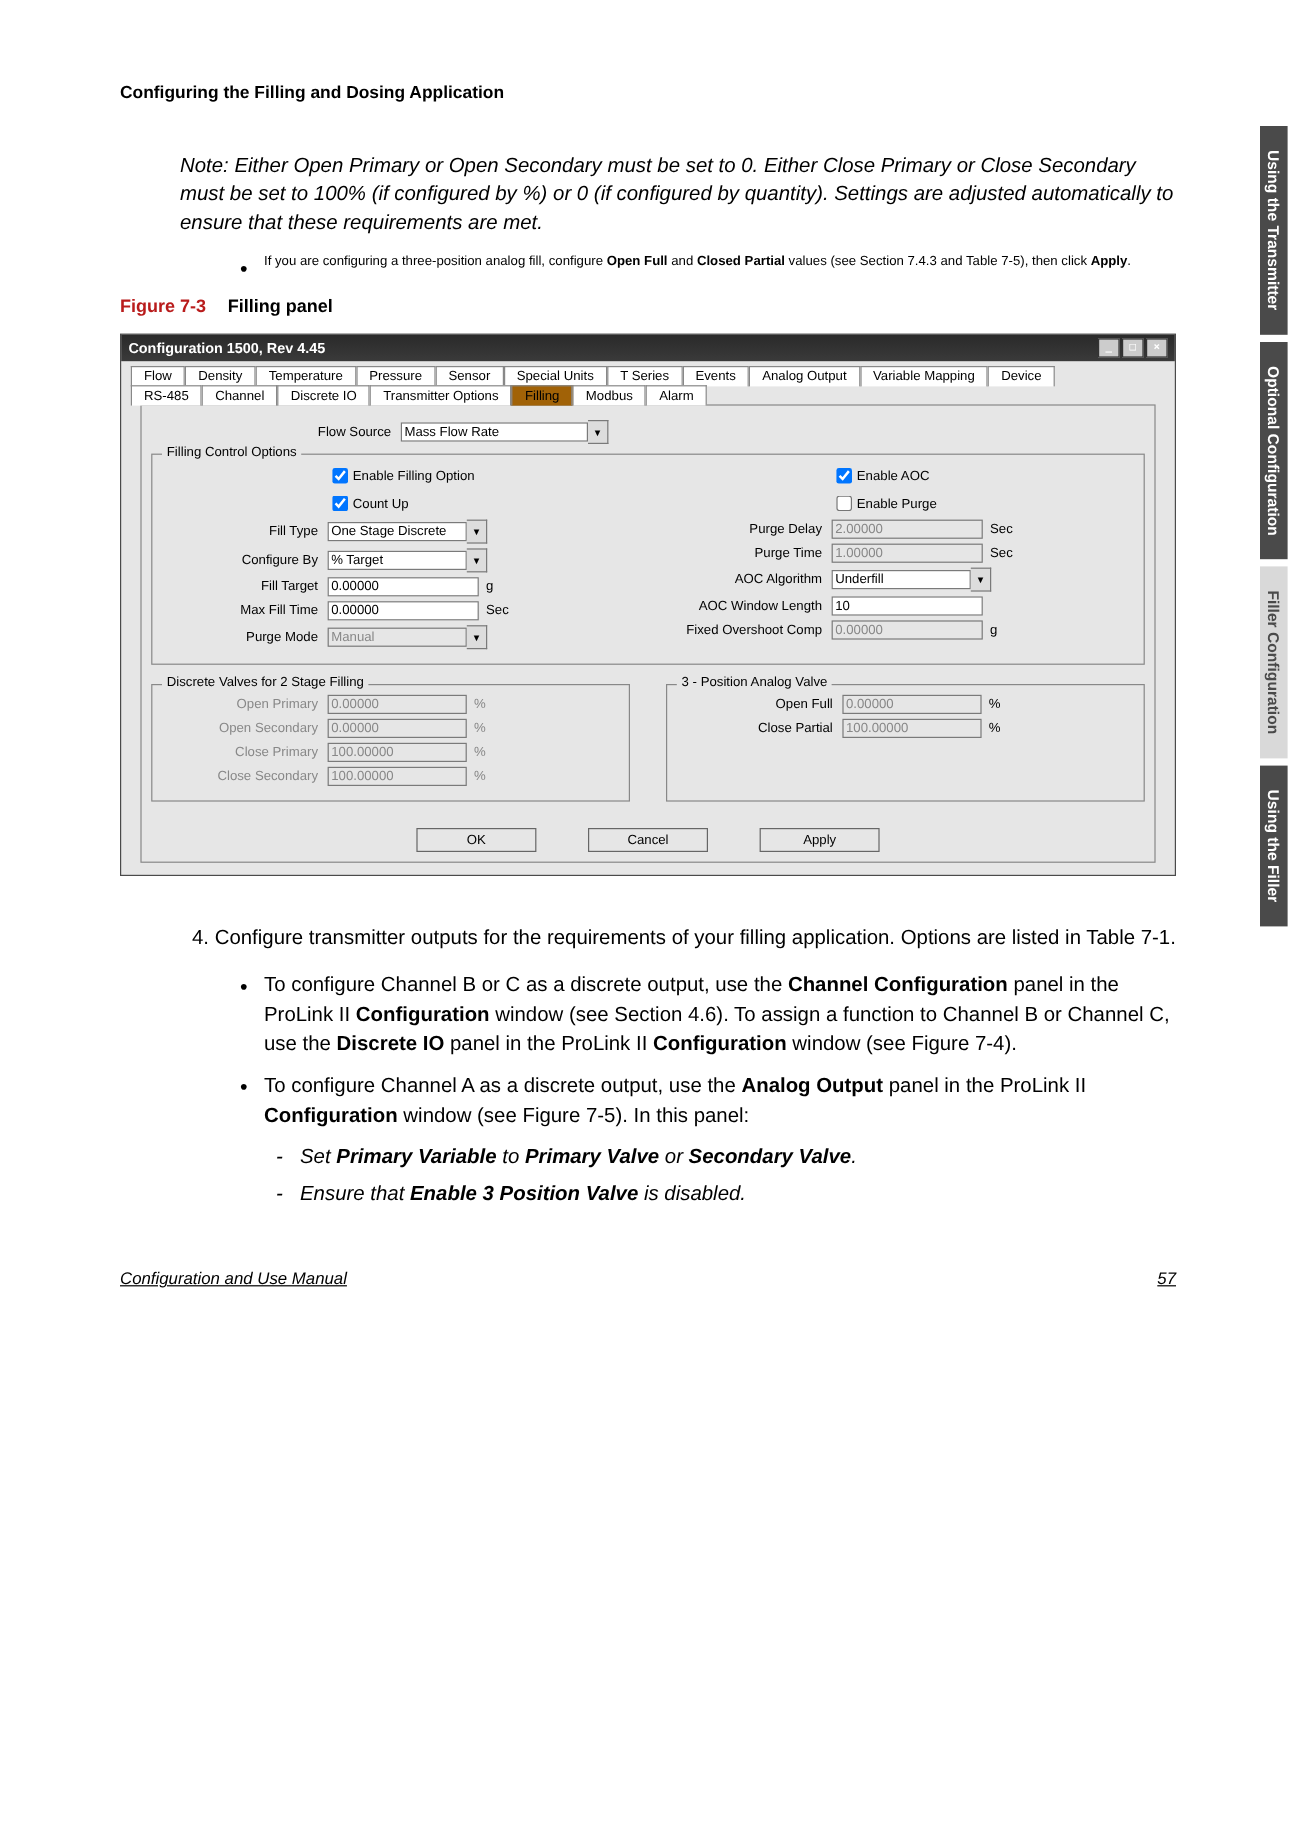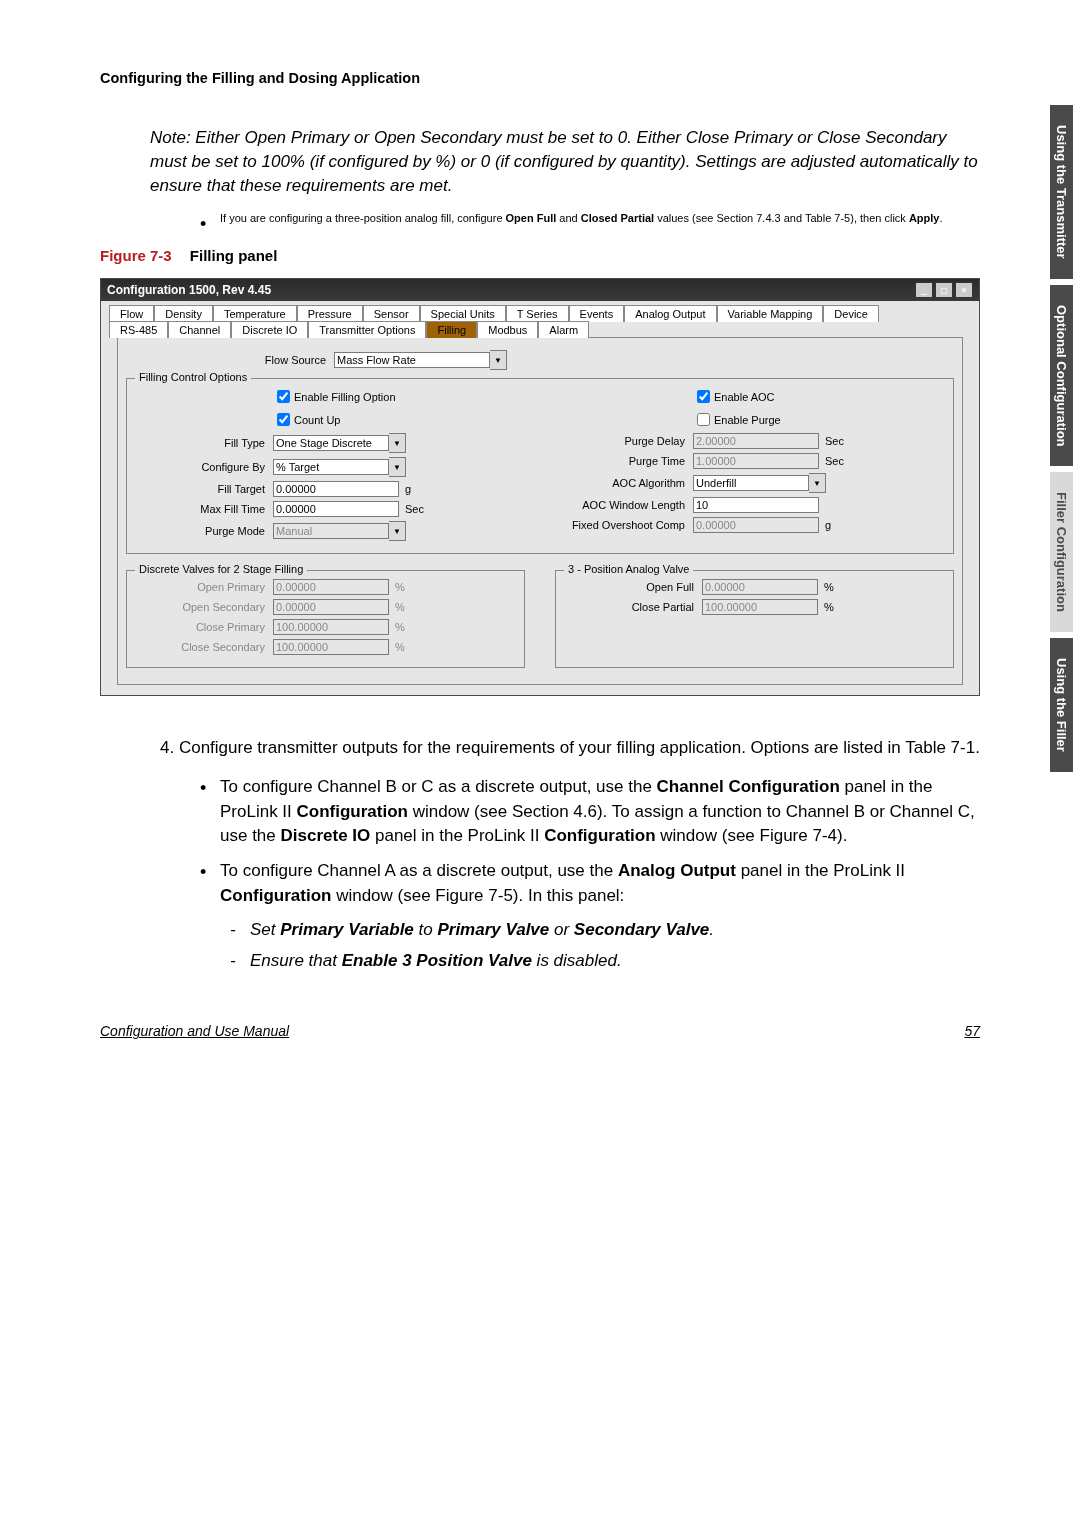--- a/index.html
+++ b/index.html
@@ -335,20 +335,25 @@
                 <span class="unit">%</span>
               </div>
             <div class="row">
                 <div class="lbl sm">Close Partial</div>
                 <input class="inp dis" style="width: 110px;" value="100.00000">
                 <span class="unit">%</span>
               </div>
           </div>
         </div>
 
+        <div class="btnrow">
+          <button class="btn">OK</button>
+          <button class="btn">Cancel</button>
+          <button class="btn">Apply</button>
+        </div>
       </div>
     </div>
   </div>
 
   <div class="body-text">
     <span>4. </span><span>Configure transmitter outputs for the requirements of your filling application. Options are listed in Table 7-1.</span>
   </div>
 
   <div class="sub-bullet">
     <span>To configure Channel B or C as a discrete output, use the </span><span class="b">Channel Configuration</span><span> panel in the ProLink II </span><span class="b">Configuration</span><span> window (see Section 4.6). To assign a function to Channel B or Channel C, use the </span><span class="b">Discrete IO</span><span> panel in the ProLink II </span><span class="b">Configuration</span><span> window (see Figure 7-4).</span>

